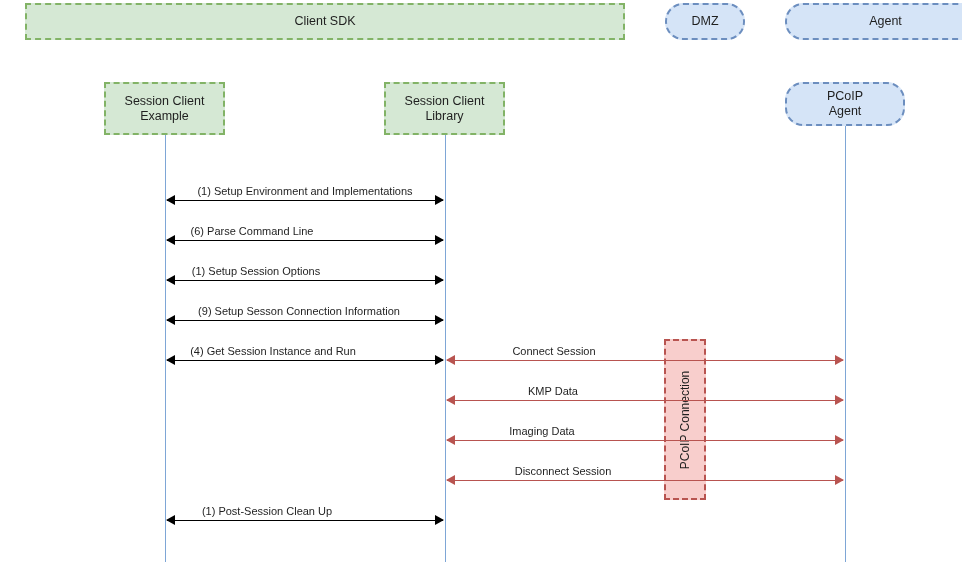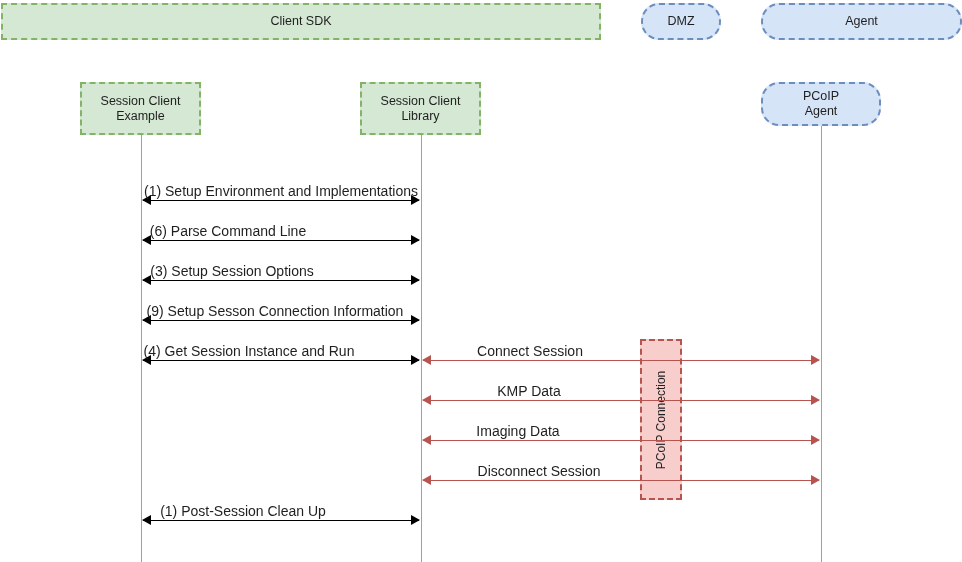--- a/index.html
+++ b/index.html
@@ -10,21 +10,21 @@
   body {
     width: 962px;
     height: 562px;
     position: relative;
     overflow: hidden;
     font-family: "Liberation Sans", sans-serif;
     color: #1a1a1a;
   }
 
   
-  .abs { position: absolute; box-sizing: border-box; }
+  .abs { position: absolute; box-sizing: border-box; margin-left: 24px; }
 
   
   .group-box {
     border: 2px dashed #82b366;
     background: #d5e8d4;
     display: flex;
     align-items: center;
     justify-content: center;
   }
   .group-box.blue {
@@ -57,21 +57,21 @@
     width: 0; height: 0;
     border-top: 5px solid transparent;
     border-bottom: 5px solid transparent;
   }
   .arrowhead.left  { border-right: 9px solid #000000; }
   .arrowhead.right { border-left: 9px solid #000000; }
   .arrowhead.left.red  { border-right-color: #b85450; }
   .arrowhead.right.red { border-left-color: #b85450; }
 
   .msg-label {
-    font-size: 14px;
+    font-size: 11px;
     line-height: 14px;
     color: #1f1f1f;
     text-align: left;
     white-space: nowrap;
     transform: translateX(-50%);
   }
 
   
   .conn-block {
     border: 2px dashed #b85450;
@@ -131,21 +131,21 @@
 <div class="abs msg-label" style="left:281px; top:184px;">(1) Setup Environment and Implementations</div>
 
 <div class="abs msg-line" style="left:143px; top:240px; width:276px;"></div>
 <div class="abs arrowhead left" style="left:142px; top:235px;"></div>
 <div class="abs arrowhead right" style="left:411px; top:235px;"></div>
 <div class="abs msg-label" style="left:228px; top:224px;">(6) Parse Command Line</div>
 
 <div class="abs msg-line" style="left:143px; top:280px; width:276px;"></div>
 <div class="abs arrowhead left" style="left:142px; top:275px;"></div>
 <div class="abs arrowhead right" style="left:411px; top:275px;"></div>
-<div class="abs msg-label" style="left:232px; top:264px;">(3) Setup Session Options</div>
+<div class="abs msg-label" style="left:232px; top:264px;">(1) Setup Session Options</div>
 
 <div class="abs msg-line" style="left:143px; top:320px; width:276px;"></div>
 <div class="abs arrowhead left" style="left:142px; top:315px;"></div>
 <div class="abs arrowhead right" style="left:411px; top:315px;"></div>
 <div class="abs msg-label" style="left:275px; top:304px;">(9) Setup Sesson Connection Information</div>
 
 <div class="abs msg-line" style="left:143px; top:360px; width:276px;"></div>
 <div class="abs arrowhead left" style="left:142px; top:355px;"></div>
 <div class="abs arrowhead right" style="left:411px; top:355px;"></div>
 <div class="abs msg-label" style="left:249px; top:344px;">(4) Get Session Instance and Run</div>

